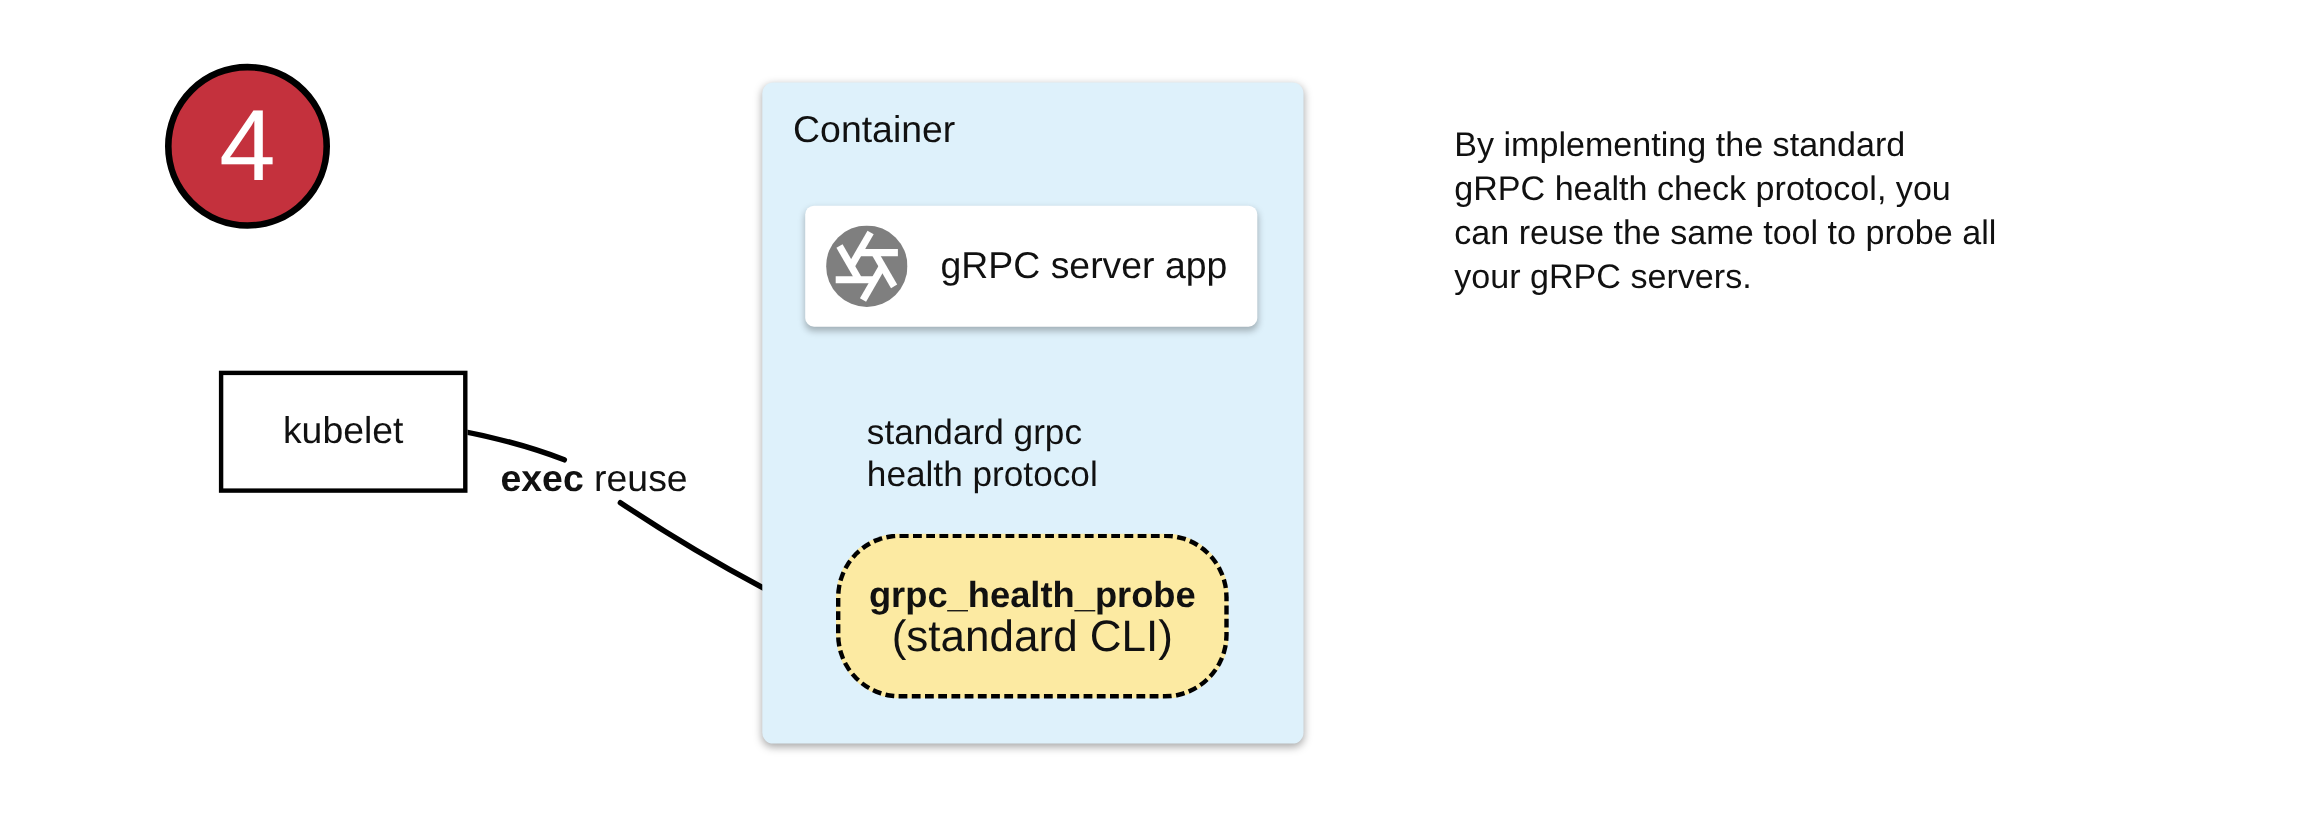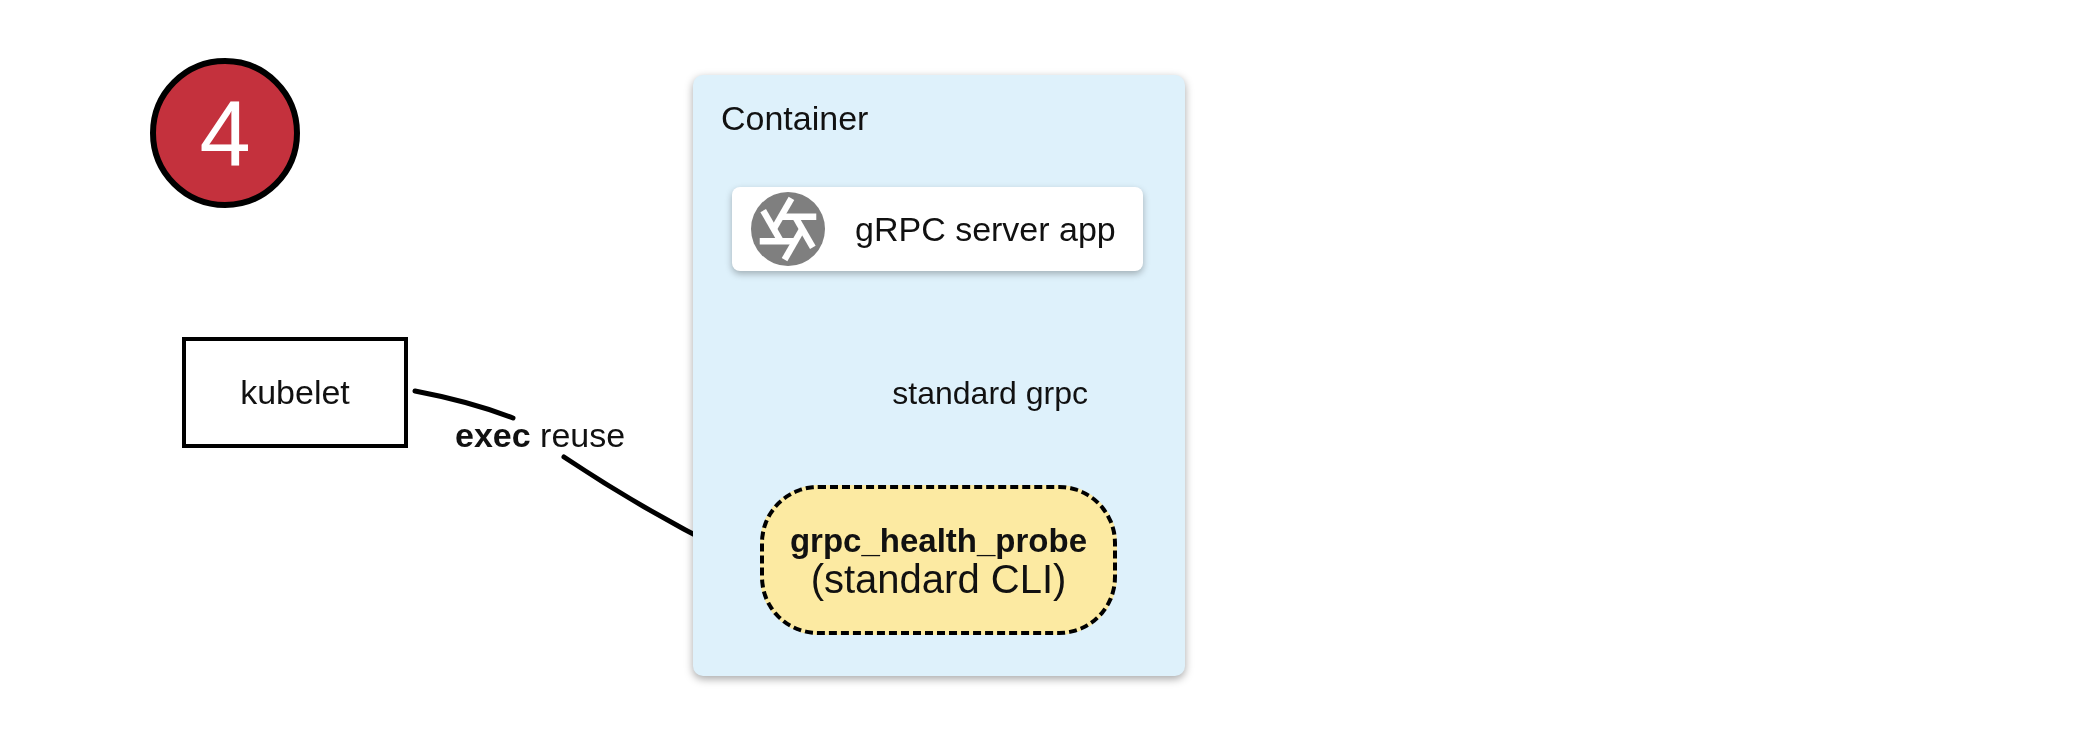--- a/index.html
+++ b/index.html
@@ -15,21 +15,21 @@
     position: absolute; left: 150px; top: 58px;
     width: 150px; height: 150px; border-radius: 50%;
     background: var(--badge-red, #c4313d);
     border: 6px solid #000;
     display: flex; align-items: center; justify-content: center;
     color: #fff; font-size: 92px; line-height: 1;
   }
 
   
   .kubelet-box {
-    position: absolute; left: 182px; top: 337px;
+    position: absolute; left: 199px; top: 337px;
     width: 226px; height: 111px;
     background: #fff; border: 4px solid #000;
     display: flex; align-items: center; justify-content: center;
     font-size: 34px;
   }
 
   
   .container-box {
     position: absolute; left: 693px; top: 75px;
     width: 492px; height: 601px;
@@ -38,21 +38,21 @@
     box-shadow: 0 3px 8px rgba(0,0,0,0.35);
     text-decoration: underline;
   }
   .container-label {
     position: absolute; left: 28px; top: 21px;
     font-size: 34px; line-height: 44px;
   }
 
   .server-box {
     position: absolute; left: 39px; top: 112px;
-    width: 411px; height: 84px;
+    width: 411px; height: 110px;
     background: #fff; border-radius: 8px;
     box-shadow: 0 3px 7px rgba(0,0,0,0.28);
     display: flex; align-items: center;
     padding-left: 19px;
   }
   .server-box .icon { width: 74px; height: 74px; flex: 0 0 auto; display: block; }
   .server-label { font-size: 34px; margin-left: 30px; white-space: nowrap; }
 
   .probe-box {
     position: absolute; left: 67px; top: 410px;
@@ -62,21 +62,21 @@
     border-radius: 58px;
     display: flex; flex-direction: column; align-items: center; justify-content: center;
     text-align: left;
   }
   .probe-title { font-size: 33px; font-weight: bold; line-height: 39px; white-space: nowrap; }
   .probe-subtitle { font-size: 40px; line-height: 39px; white-space: nowrap; }
 
   
   .protocol-label {
     position: absolute; left: 788px; top: 374px; width: 300px;
-    text-align: right; font-size: 32px; line-height: 38px;
+    text-align: left; font-size: 32px; line-height: 38px;
   }
   .protocol-label div { white-space: nowrap; }
 
   .exec-label {
     position: absolute; left: 455px; top: 415px;
     font-size: 34px; line-height: 40px; white-space: nowrap;
   }
   .exec-label .b { font-weight: bold; margin-top: 32px; }
 
   .side-note {
@@ -132,18 +132,25 @@
     </div>
 
     <div class="probe-box">
       <div class="probe-title">grpc_health_probe</div>
       <div class="probe-subtitle">(standard CLI)</div>
     </div>
   </div>
 
   <div class="protocol-label">
     <div>standard grpc</div>
+    <div>health protocol</div>
   </div>
 
   <div class="exec-label"><span class="b">exec</span><span> reuse</span></div>
 
+  <div class="side-note">
+    <div>By implementing the standard</div>
+    <div>gRPC health check protocol, you</div>
+    <div>can reuse the same tool to probe all</div>
+    <div>your gRPC servers.</div>
+  </div>
 
 </div>
 
 </body></html>

